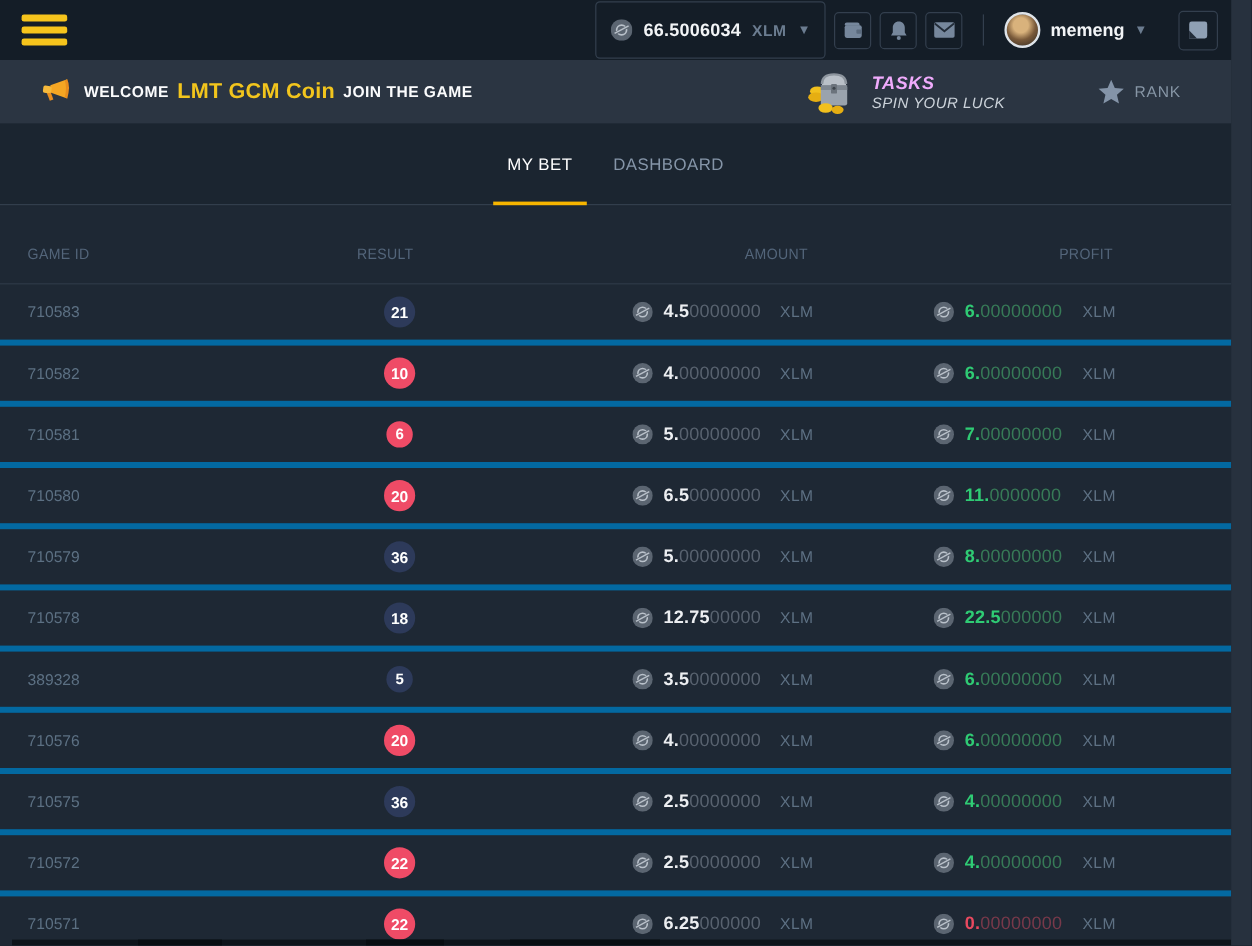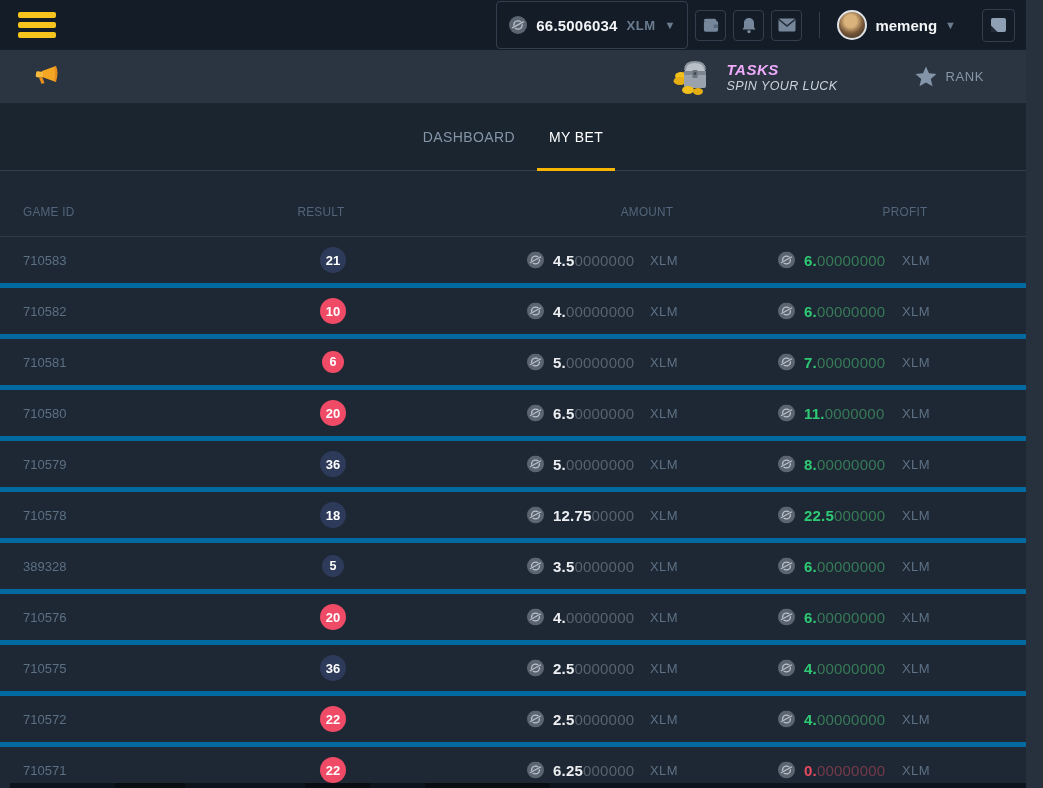--- a/index.html
+++ b/index.html
@@ -170,20 +170,25 @@
 
 <div class="banner">
   <span>
     <svg width="30" height="26" viewBox="0 0 30 26">
         <path d="M26 2 L26 18 L12 13 L12 7 Z" fill="#f5a623"></path>
         <path d="M26 2 Q29 8 26 18 L24 17 Q26 9 24 3 Z" fill="#e98d1d"></path>
         <rect x="6" y="7.5" width="7" height="6" rx="1.5" fill="#f6b93b" transform="rotate(8 9 10)"></rect>
         <path d="M9 13.5 L11.5 20 L14.5 19 L12.5 13.5 Z" fill="#e98d1d"></path>
       </svg>
   </span>
+  <div class="welcome">
+    <span class="w-pre">WELCOME</span>
+    <span class="w-brand">LMT GCM Coin</span>
+    <span class="w-suf">JOIN THE GAME</span>
+  </div>
   <div class="banner-right">
     <div class="tasks">
       <span>
         <svg width="46" height="38" viewBox="0 0 46 38">
             <ellipse cx="10" cy="18" rx="6" ry="4" fill="#f2c01d"></ellipse>
             <ellipse cx="9" cy="23" rx="6.5" ry="4" fill="#e6ae12"></ellipse>
             <path d="M14 12 Q14 4 24 4 Q34 4 34 12 L34 14 L14 14 Z" fill="#b9c0c8"></path>
             <path d="M14 12 Q14 4 24 4 Q34 4 34 12" fill="none" stroke="#8d959e" stroke-width="2"></path>
             <rect x="13" y="13" width="22" height="17" rx="2" fill="#9aa3ad"></rect>
             <rect x="13" y="13" width="22" height="4" fill="#7e8791"></rect>
@@ -203,22 +208,22 @@
         <svg width="22" height="21" viewBox="0 0 22 21">
             <path d="M11 0.5 L14 7.3 L21.5 8 L15.8 12.9 L17.5 20.2 L11 16.4 L4.5 20.2 L6.2 12.9 L0.5 8 L8 7.3 Z" fill="#8494a8"></path>
           </svg>
       </span>
       <span class="rank-label">RANK</span>
     </div>
   </div>
 </div>
 
 <div class="tabsbar">
+  <div class="tab active">MY BET</div>
   <div class="tab">DASHBOARD</div>
-  <div class="tab active">MY BET</div>
 </div>
 
 <div class="bet-table">
   <div class="thead">
     <span class="th th-id">GAME ID</span>
     <span class="th th-result">RESULT</span>
     <span class="th th-amount">AMOUNT</span>
     <span class="th th-profit">PROFIT</span>
   </div>
   <div id="table-body">

